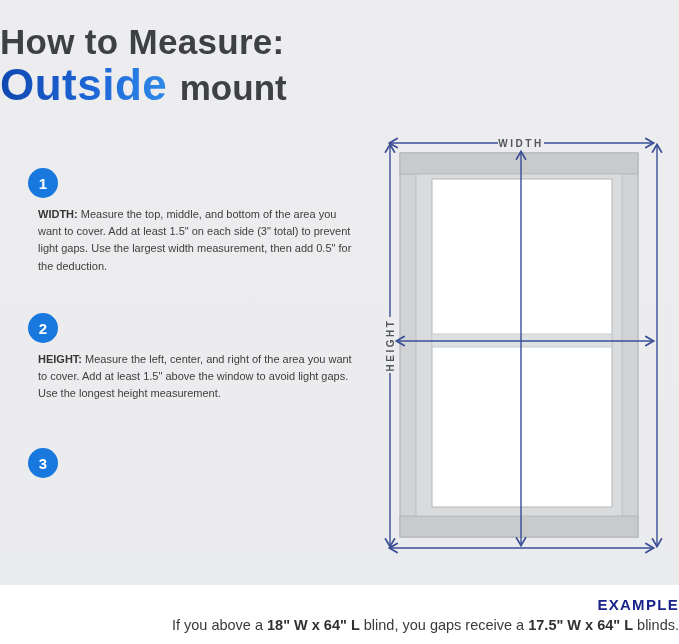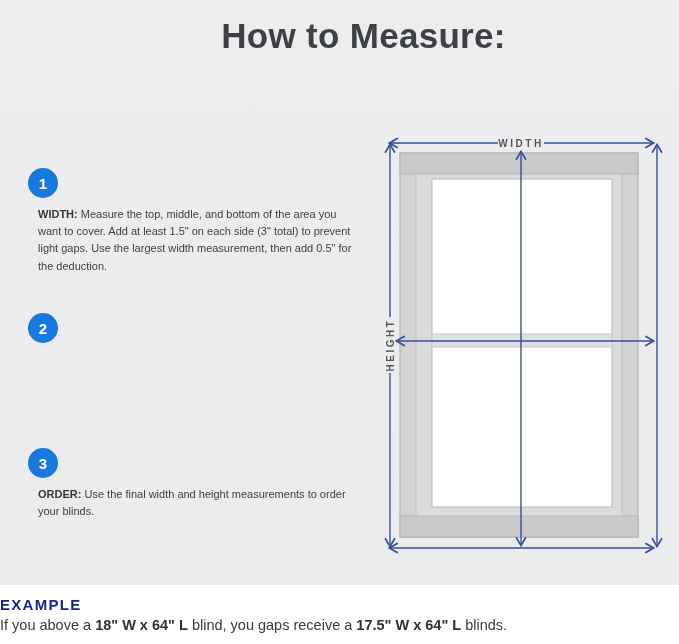--- a/index.html
+++ b/index.html
@@ -5,21 +5,21 @@
   * { margin:0; padding:0; box-sizing:border-box; }
   html,body { width:679px; height:644px; }
   body { font-family:"Liberation Sans", sans-serif; }
 
   .canvas{
     position:relative; width:679px; height:644px; overflow:hidden;
     background:linear-gradient(180deg,#ededef 0%,#eaebed 100%);
   }
 
   
-  .header{ position:absolute; top:16px; left:0; width:100%; text-align:center;padding-left:48px; }
+  .header{ position:absolute; top:22px; left:0; width:100%; text-align:left; }
   .title-line1{
     font-size:35px; line-height:40px; font-weight:700; color:#3e4143; letter-spacing:.3px;
   }
   .title-line2{ line-height:46px; margin-top:0; }
   .title-highlight{
     font-size:44px; font-weight:800; letter-spacing:.5px;
     background:linear-gradient(95deg,#0f47b0 0%,#1d66d6 55%,#2f8ae8 100%);
     -webkit-background-clip:text; background-clip:text;
     color:transparent; -webkit-text-fill-color:transparent;
   }
@@ -43,55 +43,59 @@
   
   .diagram{ position:absolute; left:0; top:0; width:679px; height:644px; }
   .diagram text{
     font-family:"Liberation Sans", sans-serif; font-size:10px; font-weight:700;
     fill:#54575a; letter-spacing:2.5px;
   }
 
   
   .example{
     position:absolute; left:0; top:585px; width:679px; height:59px;
-    background:#ffffff; text-align:left; padding-top:11px;
+    background:#ffffff; text-align:right; padding-top:11px;
   }
   .example-heading{
     font-size:15px; font-weight:700; letter-spacing:1.3px; color:#1b2488; margin-bottom:4px;
   }
   .example-line{ font-size:14.5px; color:#3a3a3a; }
   .example-line strong{ font-weight:700; color:#303030; }
 </style>
 </head>
 <body>
 
 <div class="canvas">
 
   <div class="header">
     <div class="title-line1">How to Measure:</div>
+    <div class="title-line2">
+      <span class="title-highlight">Outside</span>
+      <span class="title-suffix">mount</span>
+    </div>
   </div>
 
   <div class="step step-1">
     <div class="badge">
       <span>1</span>
     </div>
     <p><strong>WIDTH:</strong> <span>Measure the top, middle, and bottom of the area you want to cover. Add at least 1.5" on each side (3" total) to prevent light gaps. Use the largest width measurement, then add 0.5" for the deduction.</span></p>
   </div>
 
   <div class="step step-2">
     <div class="badge">
       <span>2</span>
     </div>
+    <p><strong>HEIGHT:</strong> <span>Measure the left, center, and right of the area you want to cover. Add at least 1.5" above the window to avoid light gaps. Use the longest height measurement.</span></p>
   </div>
 
   <div class="step step-3">
     <div class="badge">
       <span>3</span>
     </div>
-    <p><strong>ORDER:</strong> <span>Use the final width and height measurements to order your blinds.</span></p>
   </div>
 
   <svg class="diagram" viewBox="0 0 679 644" aria-hidden="true">
     <defs>
       <marker id="ah" viewBox="0 0 10 10" refX="7.5" refY="5" markerWidth="8.5" markerHeight="8.5" orient="auto-start-reverse">
         <path d="M1.5,1.2 L8,5 L1.5,8.8" fill="none" stroke="#3a4e96" stroke-width="1.5" stroke-linecap="round"></path>
       </marker>
     </defs>
 
     <g>

